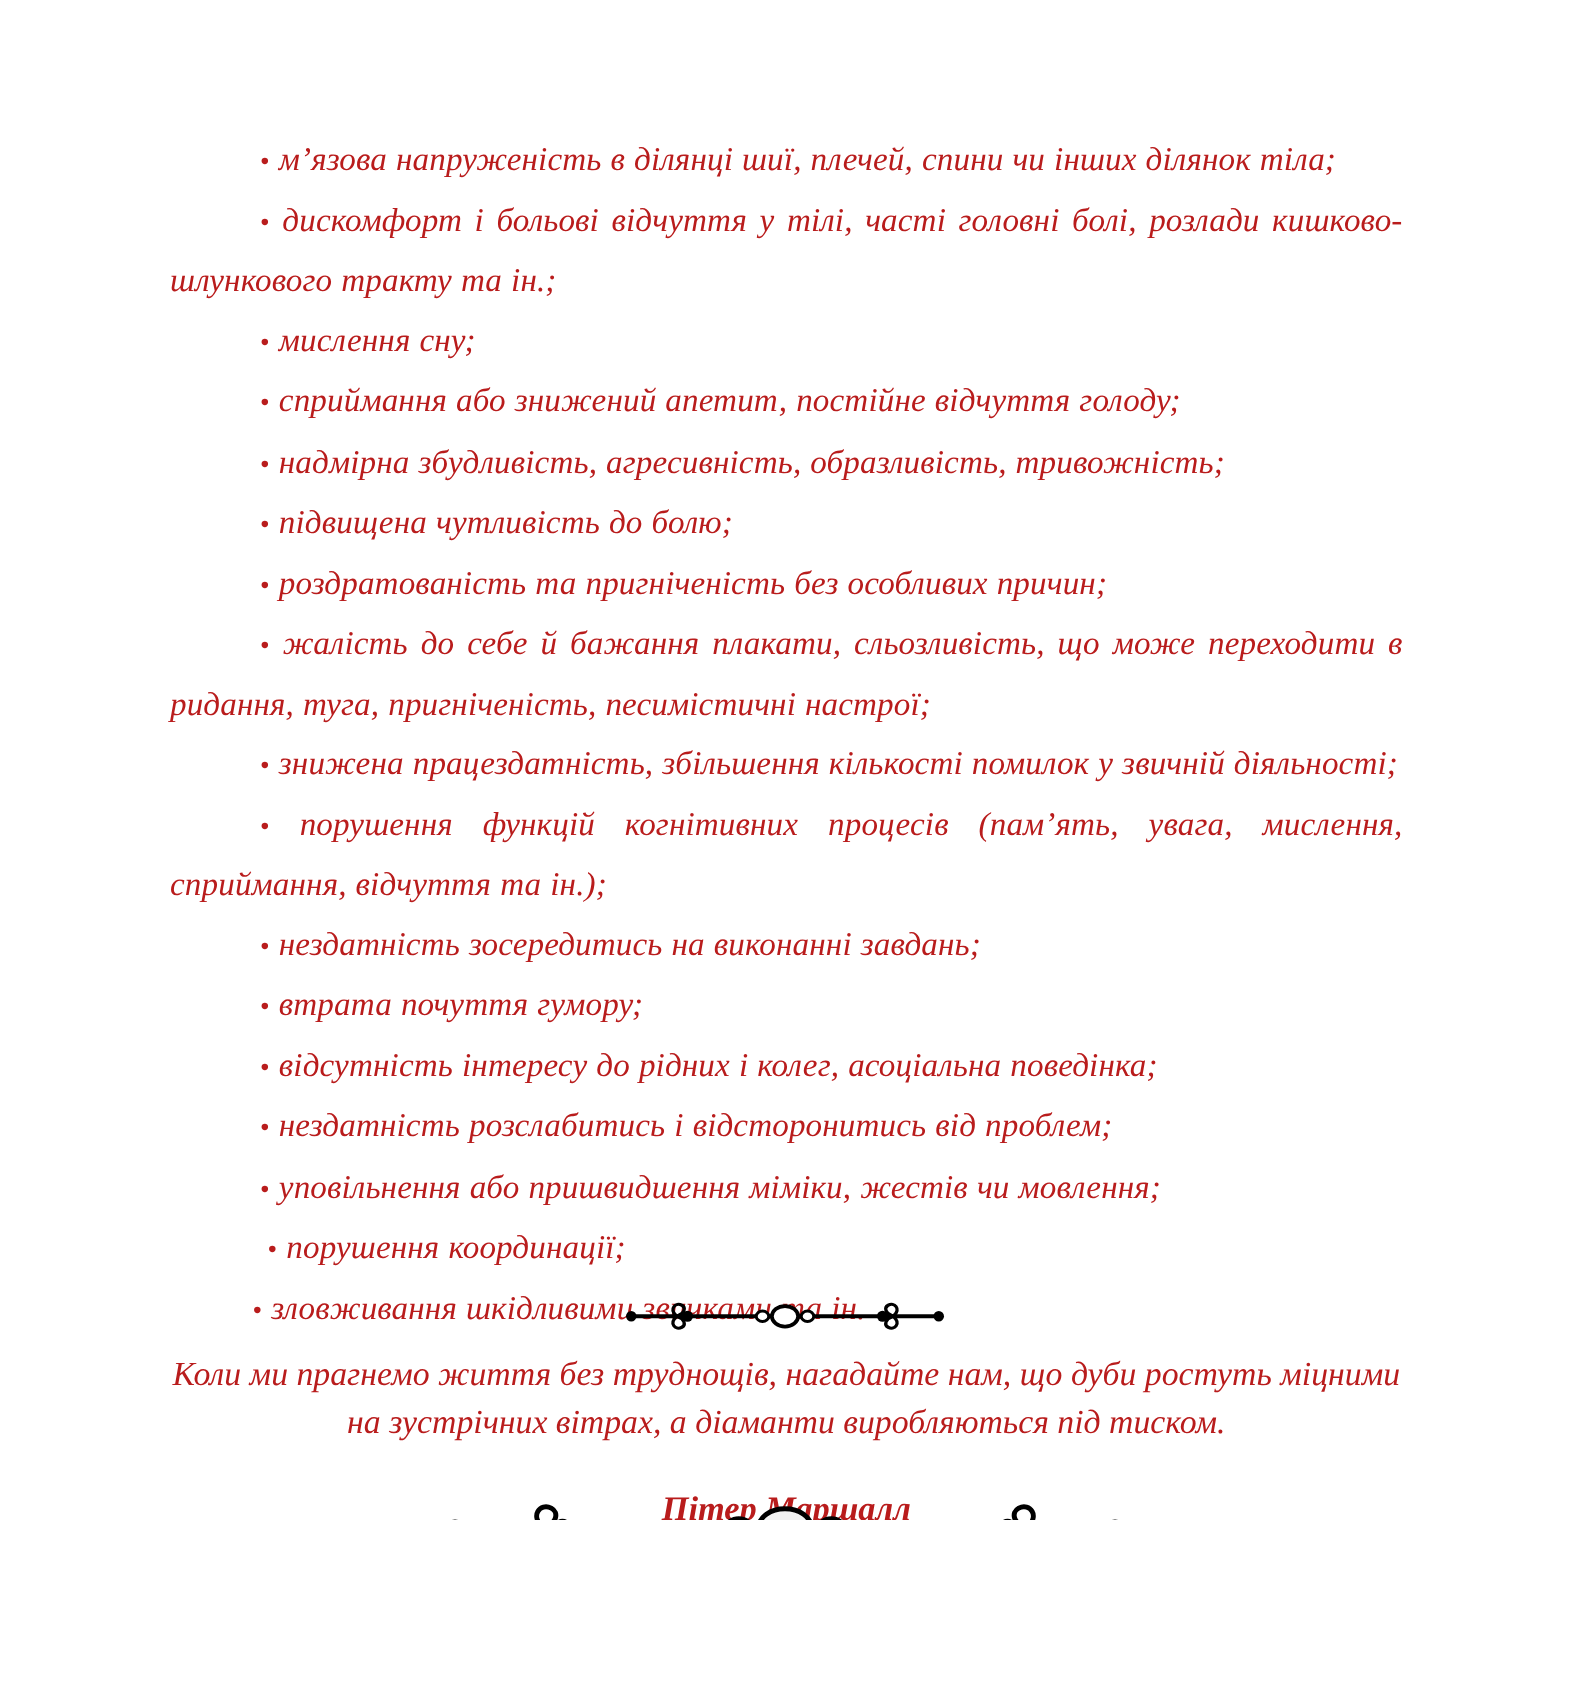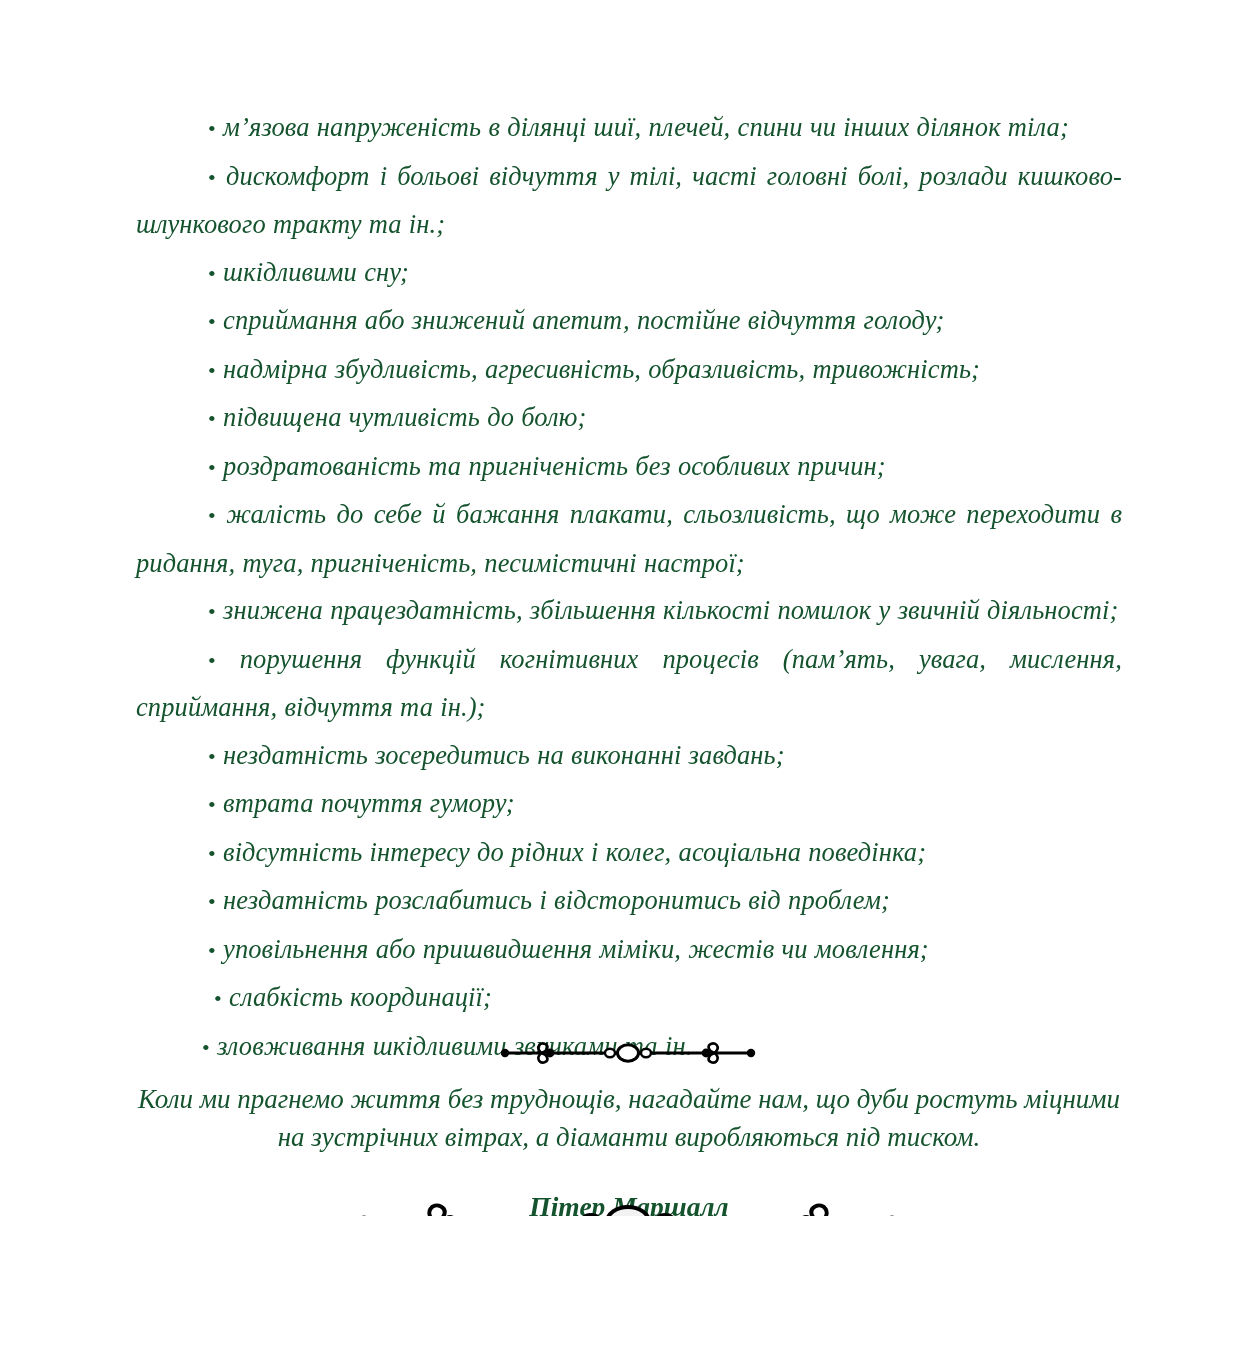--- a/index.html
+++ b/index.html
@@ -8,21 +8,21 @@
     background: #ffffff;
   }
 
   .page {
     position: relative;
     width: 1256px;
     height: 1216px;
     background: #ffffff;
     overflow: hidden;
     font-family: "Liberation Serif", "DejaVu Serif", serif;
-    color: #14532d;
+    color: #b91c1c;
   }
 
   
   .content {
     position: absolute;
     left: 136px;
     top: 104px;
     width: 986px;
   }
 
@@ -102,21 +102,21 @@
 <body>
 
 <div class="page">
 
   <div class="content">
 
     <p class="bullet-line"><span class="bul">•</span> <span>м’язова напруженість в ділянці шиї, плечей, спини чи інших ділянок тіла;</span></p>
 
     <p class="bullet-line"><span class="bul">•</span> <span>дискомфорт і больові відчуття у тілі, часті головні болі, розлади кишково-шлункового тракту та ін.;</span></p>
 
-    <p class="bullet-line"><span class="bul">•</span> <span>шкідливими сну;</span></p>
+    <p class="bullet-line"><span class="bul">•</span> <span>мислення сну;</span></p>
 
     <p class="bullet-line"><span class="bul">•</span> <span>сприймання або знижений апетит, постійне відчуття голоду;</span></p>
 
 
     <p class="bullet-line"><span class="bul">•</span> <span>надмірна збудливість, агресивність, образливість, тривожність;</span></p>
 
     <p class="bullet-line"><span class="bul">•</span> <span>підвищена чутливість до болю;</span></p>
 
     <p class="bullet-line"><span class="bul">•</span> <span>роздратованість та пригніченість без особливих причин;</span></p>
 
@@ -130,21 +130,21 @@
 
     <p class="bullet-line"><span class="bul">•</span> <span>втрата почуття гумору;</span></p>
 
     <p class="bullet-line"><span class="bul">•</span> <span>відсутність інтересу до рідних і колег, асоціальна поведінка;</span></p>
 
     <p class="bullet-line"><span class="bul">•</span> <span>нездатність розслабитись і відсторонитись від проблем;</span></p>
 
 
     <p class="bullet-line"><span class="bul">•</span> <span>уповільнення або пришвидшення міміки, жестів чи мовлення;</span></p>
 
-    <p class="bullet-line wide-gap"><span class="bul">•</span> <span> слабкість координації;</span></p>
+    <p class="bullet-line wide-gap"><span class="bul">•</span> <span> порушення координації;</span></p>
 
 
     <p class="bullet-line tight"><span class="bul">•</span> <span>зловживання шкідливими звичками та ін.</span></p>
 
   </div>
 
   <div class="ornament ornament-top">
     <svg width="262" height="34" viewBox="0 0 262 34">
       <g fill="#000000" stroke="#000000">
 

